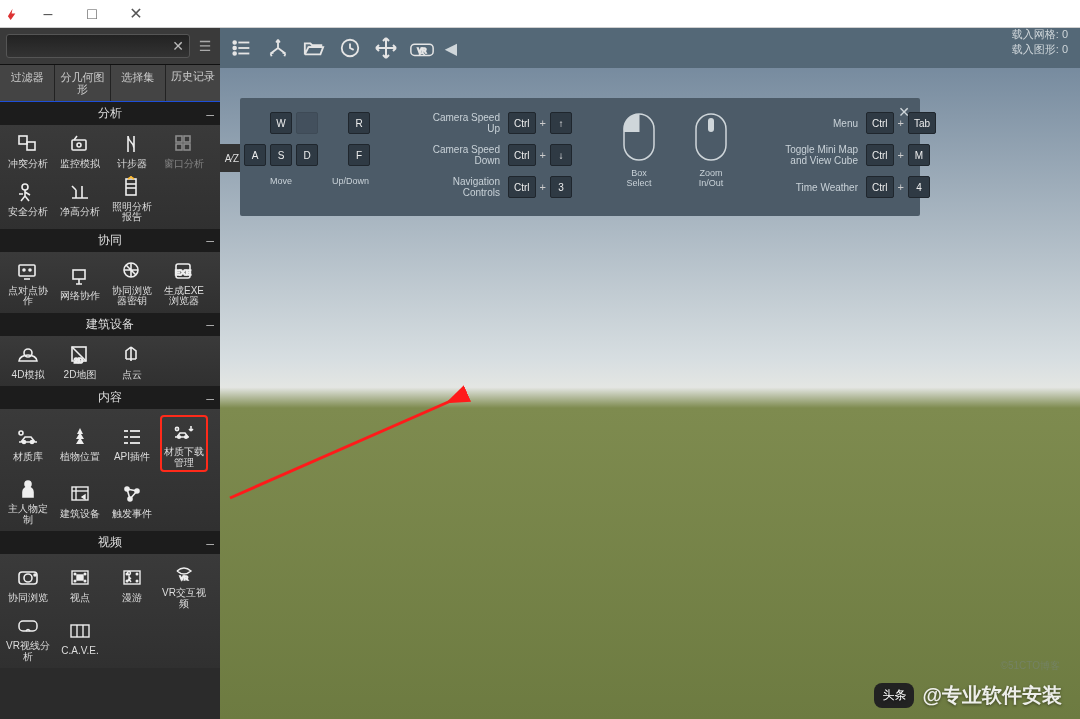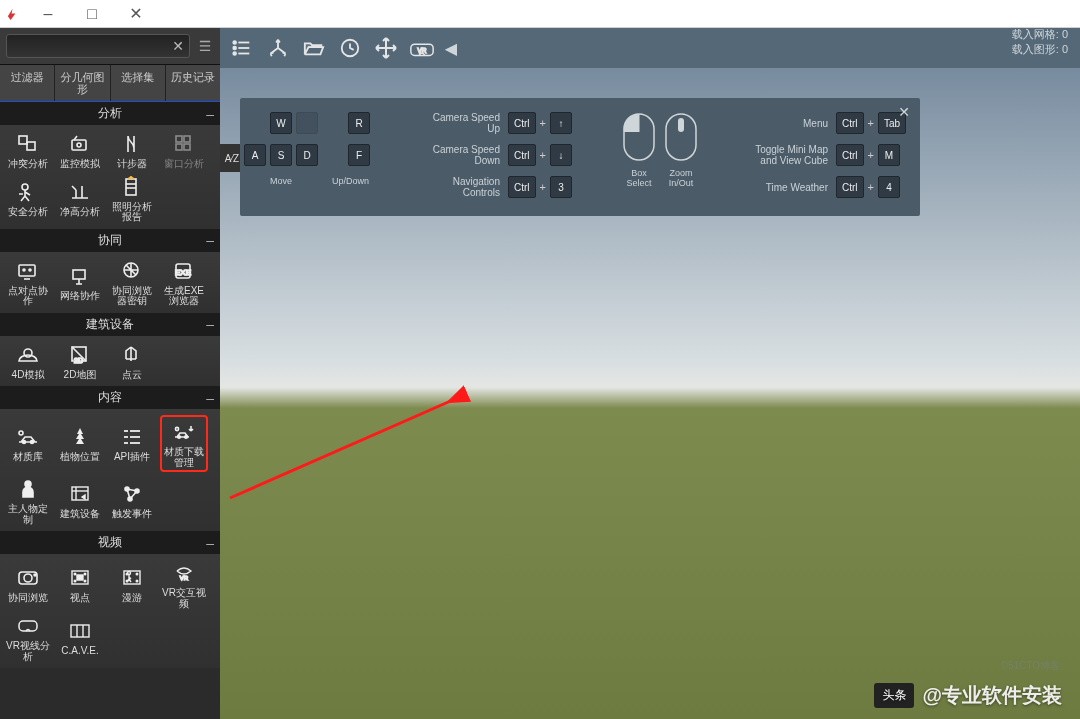--- a/index.html
+++ b/index.html
@@ -15,21 +15,21 @@
 
 .sidebar { width: 220px; background: #2b2b2b; display: flex; flex-direction: column; overflow: hidden; }
 .searchrow { display: flex; align-items: center; padding: 6px; gap: 6px; background: #3a3a3a; }
 .searchbox { flex: 1; display: flex; background: linear-gradient(#222,#333); border: 1px solid #555; border-radius: 3px; height: 24px; align-items: center; }
 .searchbox input { flex: 1; background: transparent; border: 0; color: #eee; font-size: 11px; padding: 0 6px; outline: none; }
 .searchbox .clear { width: 22px; text-align: center; color: #bbb; font-size: 14px; }
 .searchrow .hamb { width: 18px; color: #aaa; font-size: 14px; text-align: center; }
 
 .tabrow { display: flex; border-top: 1px solid #111; border-bottom: 1px solid #1d4ed8; }
 .tabrow div { flex: 1; text-align: center; font-size: 11px; color: #ccc; padding: 6px 0; background: #444; border-right: 1px solid #222; line-height: 1.1; }
-.tabrow div:last-child { border-right: 0; }
+.tabrow div:last-child { border-right: 0; font-family: Liberation Mono, monospace; }
 
 .section-head { display: flex; align-items: center; background: #1c1c1c; color: #ddd; font-size: 12px; justify-content: center; padding: 3px 0; position: relative; }
 .section-head .collapse { position: absolute; right: 6px; color: #aaa; font-size: 14px; }
 
 .toolgrid { display: flex; flex-wrap: wrap; background: linear-gradient(#3a3a3a,#303030); padding: 4px 2px; }
 .toolbtn { width: 48px; display: flex; flex-direction: column; align-items: center; justify-content: center; margin: 2px 2px; }
 .toolbtn .ticon { width: 28px; height: 26px; display: flex; align-items: center; justify-content: center; color: #eee; }
 .toolbtn .tlabel { font-size: 10px; color: #ddd; text-align: center; line-height: 1.05; margin-top: 2px; white-space: pre-line; }
 .toolbtn.highlight { border: 2px solid #ff2a1a; border-radius: 4px; padding: 2px; justify-content: space-between; }
 
@@ -45,21 +45,21 @@
 .helpgrid { display: flex; gap: 50px; align-items: flex-start; }
 .col { display: flex; flex-direction: column; gap: 10px; }
 .key { background: #2f3a44; color: #eee; min-width: 22px; height: 22px; display: inline-flex; align-items: center; justify-content: center; font-size: 10px; border: 1px solid #1f262d; border-radius: 2px; padding: 0 5px; }
 .plus { color: #ccc; padding: 0 4px; font-size: 11px; }
 .rowlbl { text-align: right; width: 88px; padding-right: 8px; color: #c9d2d8; font-size: 10px; }
 .mouselbl { text-align: center; font-size: 9px; color: #c9d2d8; margin-top: 4px; }
 
 .arrow-annot { position: absolute; pointer-events: none; }
 
 .footer-wm { position: absolute; right: 18px; bottom: 10px; display: flex; align-items: center; gap: 8px; color: rgba(255,255,255,.9); text-shadow: 0 1px 3px rgba(0,0,0,.5); }
-.footer-wm .hd { background: #222; color: #fff; font-size: 12px; padding: 4px 8px; border-radius: 3px; }
+.footer-wm .hd { background: #222; color: #fff; font-size: 12px; padding: 4px 8px; border-radius: 8px; }
 .footer-wm .at { font-size: 20px; font-weight: 600; }
 
 .side-knob { position: absolute; left: 0px; top: 116px; background: #333; color: #ddd; width: 24px; height: 28px; display: flex; align-items: center; justify-content: center; font-size: 10px; border-radius: 0 3px 3px 0; }
 </style>
 </head>
 <body>
 
 <div class="titlebar">
   <svg class="logo" viewBox="0 0 24 24">
       <path d="M4 20 L14 4 L12 14 L20 14 L10 28 Z" fill="#d33" transform="scale(.8)"></path>
@@ -489,21 +489,21 @@
               <span class="key">↓</span>
             </div>
             <div class="row">
               <div class="rowlbl" style="white-space: pre-line;">Navigation Controls</div>
               <span class="key">Ctrl</span>
               <span class="plus">+</span>
               <span class="key">3</span>
             </div>
           </div>
 
-        <div class="row" style="gap:8px;">
+        <div class="row" style="gap:38px;">
           <div style="text-align:center;">
             <svg width="34" height="50" viewBox="0 0 34 50">
                 <rect x="2" y="2" width="30" height="46" rx="15" fill="none" stroke="#cfd6da" stroke-width="1.5"></rect>
                 <line x1="17" y1="2" x2="17" y2="20" stroke="#cfd6da"></line>
                 <path d="M2 20 a15 15 0 0 1 15 -18 v18 z" fill="#cfd6da"></path>
               </svg>
             <div class="mouselbl">Box Select</div>
           </div>
           <div style="text-align:center;">
             <svg width="34" height="50" viewBox="0 0 34 50">

